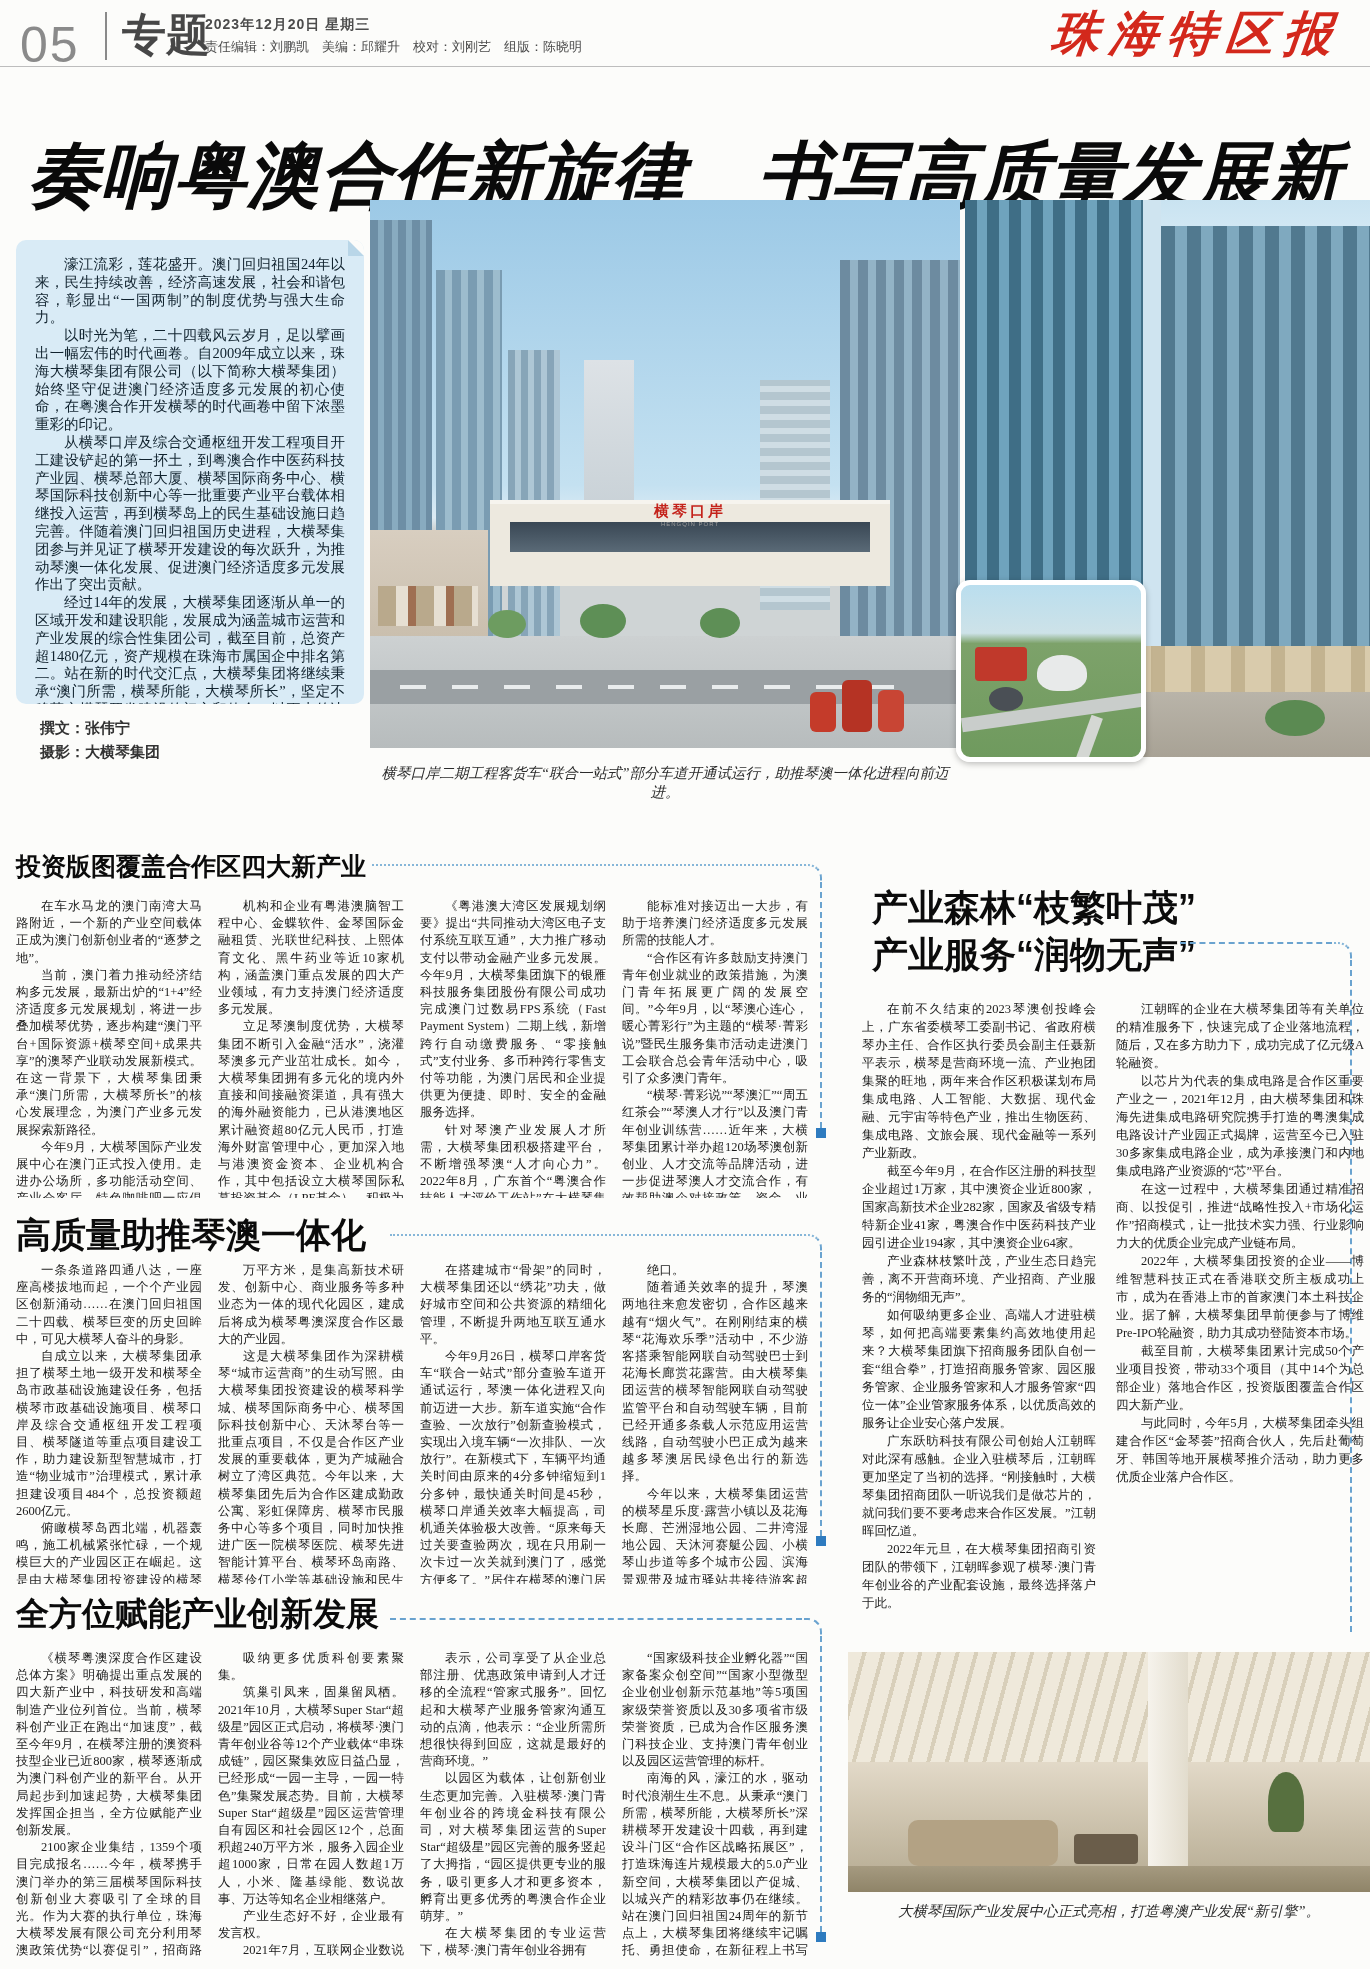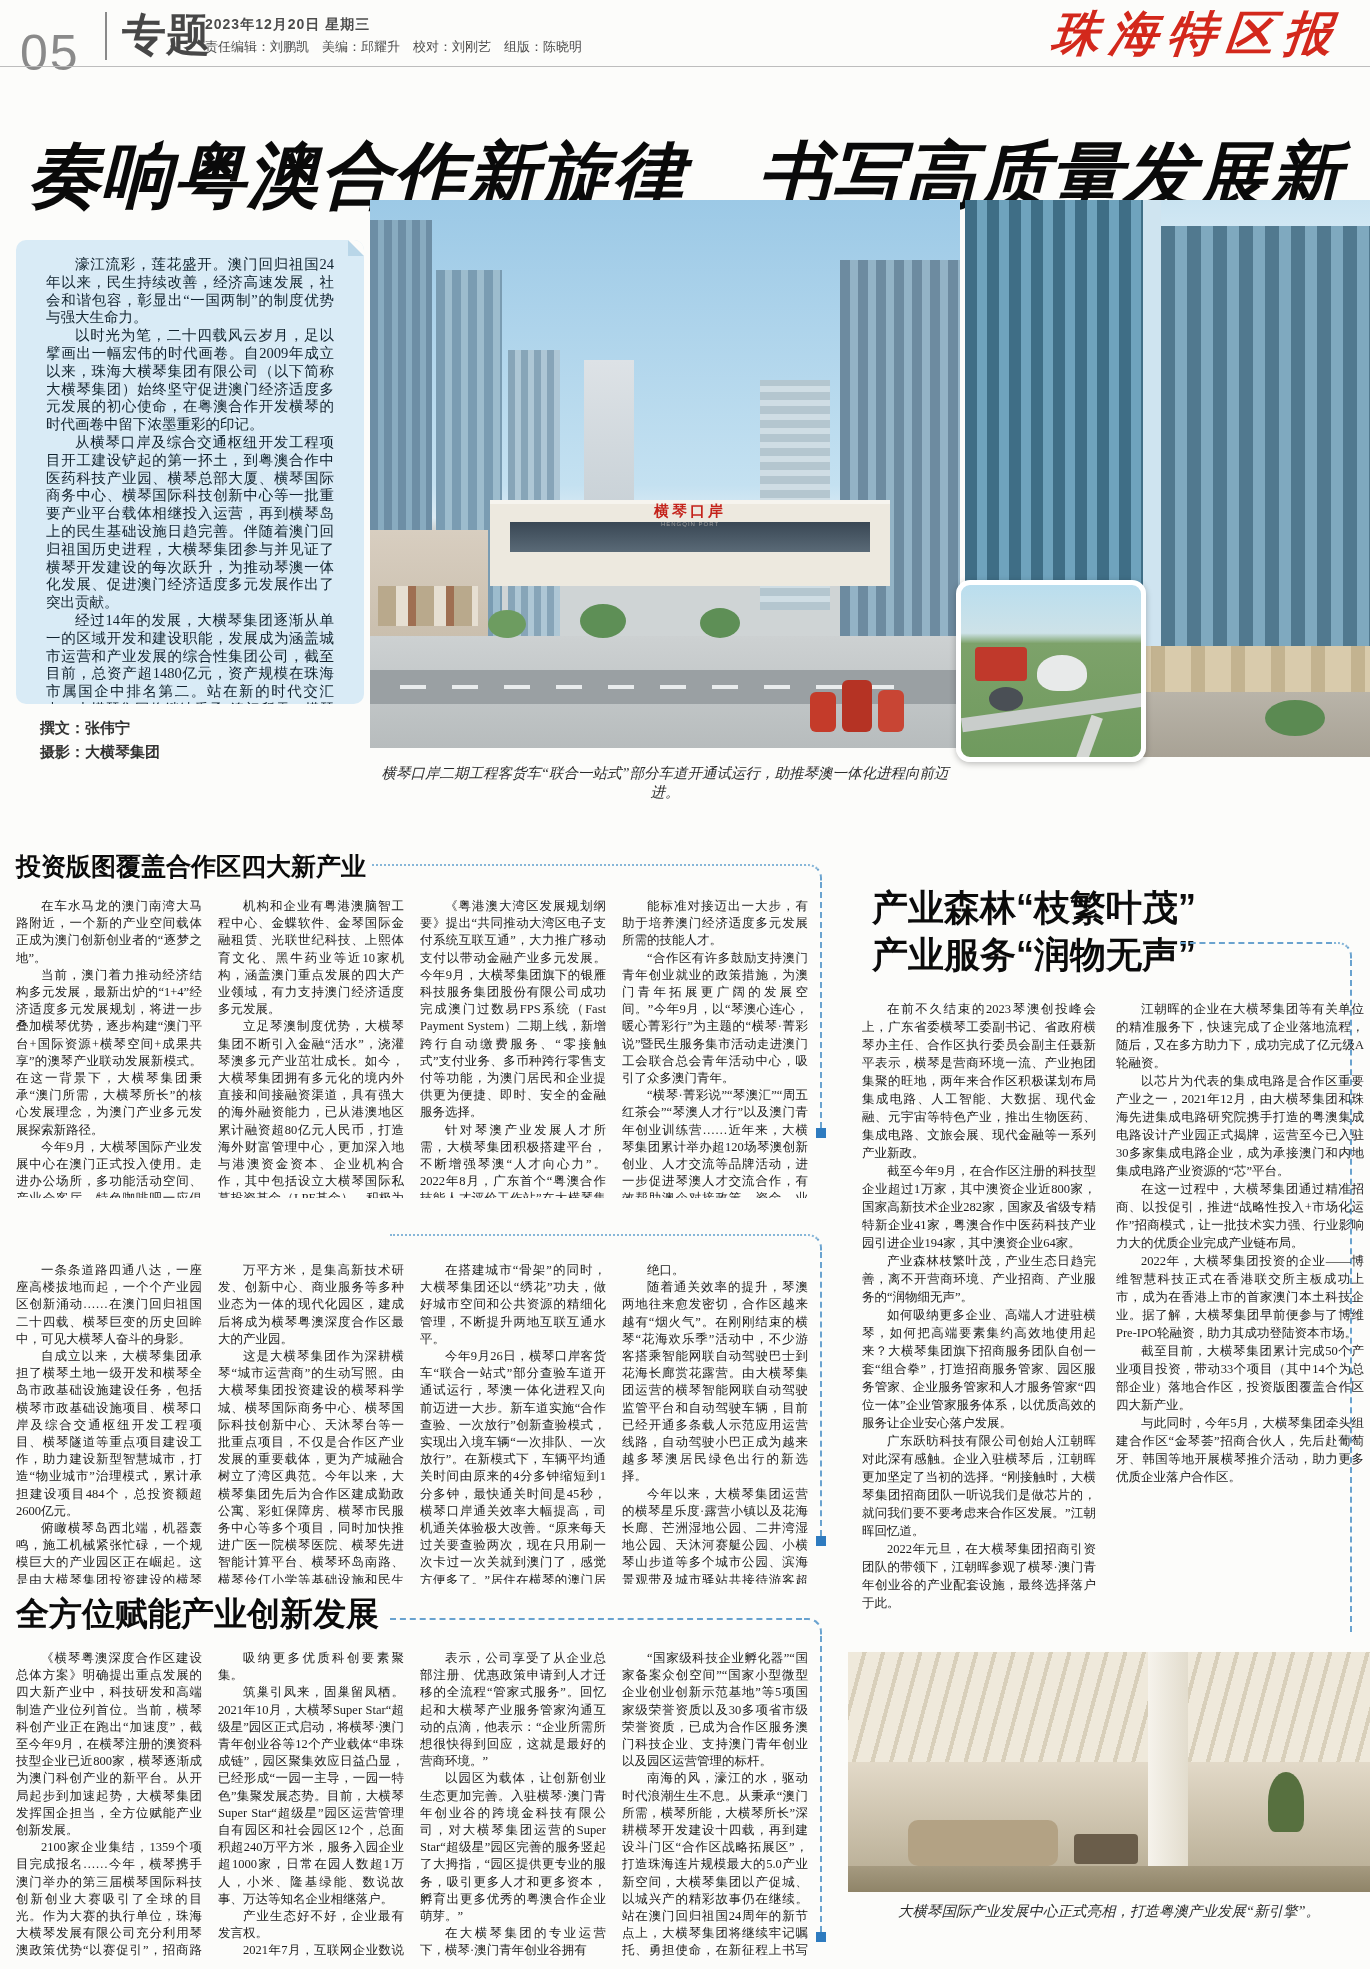--- a/index.html
+++ b/index.html
@@ -3,21 +3,21 @@
 <meta charset="utf-8">
 <style>
   * { margin:0; padding:0; box-sizing:border-box; }
   html,body { background:#e8e8e6; }
   .page {
     position:relative; width:1370px; height:1969px; margin:0 auto;
     background:#fcfcfa; overflow:hidden;
     font-family:"Liberation Serif", serif; color:#1a1a1a;
   }
   
-  .page-num { position:absolute; left:20px; top:24px; font-size:50px; color:#8a8a8a;
+  .page-num { position:absolute; left:20px; top:16px; font-size:50px; color:#8a8a8a;
     font-family:"Liberation Sans", sans-serif; font-weight:300; letter-spacing:2px;}
   .head-divider { position:absolute; left:105px; top:12px; width:2px; height:48px; background:#8a8a8a; }
   .section-name { position:absolute; left:122px; top:6px; font-size:44px; font-weight:700; color:#474747; }
   .date-line { position:absolute; left:205px; top:16px; font-size:14px; font-weight:700; color:#4c4c4c;
     font-family:"Liberation Sans", sans-serif; letter-spacing:1px;}
   .staff-line { position:absolute; left:205px; top:38px; font-size:13px; color:#4c4c4c;
     font-family:"Liberation Sans", sans-serif;}
   .masthead { position:absolute; right:28px; top:2px; font-size:48px; color:#d3281c;
     font-weight:700; font-style:italic; letter-spacing:10px; transform:skewX(-6deg);
     font-family:"Liberation Serif", serif;}
@@ -26,21 +26,21 @@
   
   .kicker { position:absolute; left:0; top:96px; width:1370px; text-align:center;
     font-size:27px; font-weight:700; color:#111;
     font-family:"Liberation Sans", sans-serif;}
   .main-title { position:absolute; left:0; top:128px; width:1370px; text-align:center;
     font-size:72px; font-weight:900; color:#0a0a0a; letter-spacing:1px;
     font-family:"Liberation Sans", sans-serif;font-style:italic;}
 
   
   .intro-box { position:absolute; left:16px; top:240px; width:348px; height:464px;
-    background:#d9ebf6; border-radius:10px; padding:16px 30px; overflow:hidden;}
+    background:#d9ebf6; border-radius:10px; padding:16px 19px; overflow:hidden;}
   .intro-fold { position:absolute; right:0; top:0; width:0; height:0;
     border-top:16px solid #fcfcfa; border-left:16px solid #b9d6e8; }
   .intro-box p.para { font-size:14.5px; line-height:17.8px; text-align:justify; text-indent:2em; color:#10222e; }
   .credits { position:absolute; left:40px; top:716px; font-size:15px; font-weight:700; color:#333; line-height:24px;
     font-family:"Liberation Sans", sans-serif;}
 
   
   .photo { position:absolute; overflow:hidden; }
   .main-photo { left:370px; top:200px; width:590px; height:548px;
     background:linear-gradient(#9cc9e6 0%, #c4e1f1 52%, #dcebf4 58%, #cfd4d5 60%); }
@@ -204,20 +204,21 @@
     <div class="col colB">
         <p class="para">江朝晖的企业在大横琴集团等有关单位的精准服务下，快速完成了企业落地流程，随后，又在多方助力下，成功完成了亿元级A轮融资。</p>
         <p class="para">以芯片为代表的集成电路是合作区重要产业之一，2021年12月，由大横琴集团和珠海先进集成电路研究院携手打造的粤澳集成电路设计产业园正式揭牌，运营至今已入驻30多家集成电路企业，成为承接澳门和内地集成电路产业资源的“芯”平台。</p>
         <p class="para">在这一过程中，大横琴集团通过精准招商、以投促引，推进“战略性投入+市场化运作”招商模式，让一批技术实力强、行业影响力大的优质企业完成产业链布局。</p>
         <p class="para">2022年，大横琴集团投资的企业——博维智慧科技正式在香港联交所主板成功上市，成为在香港上市的首家澳门本土科技企业。据了解，大横琴集团早前便参与了博维Pre-IPO轮融资，助力其成功登陆资本市场。</p>
         <p class="para">截至目前，大横琴集团累计完成50个产业项目投资，带动33个项目（其中14个为总部企业）落地合作区，投资版图覆盖合作区四大新产业。</p>
         <p class="para">与此同时，今年5月，大横琴集团牵头组建合作区“金琴荟”招商合伙人，先后赴葡萄牙、韩国等地开展横琴推介活动，助力更多优质企业落户合作区。</p>
       </div>
   </div>
 
+  <div class="sec-title s2-title">高质量助推琴澳一体化</div>
   <div class="dotline" style="left:390px;top:1234px;width:412px;"></div>
   <div class="corner" style="left:804px;top:1234px;"></div>
   <div class="dashv" style="left:820px;top:1252px;height:284px;"></div>
   <div class="endsq" style="left:816px;top:1536px;"></div>
   <div class="cols s2-cols">
     <div class="col">
         <p class="para">一条条道路四通八达，一座座高楼拔地而起，一个个产业园区创新涌动……在澳门回归祖国二十四载、横琴巨变的历史回眸中，可见大横琴人奋斗的身影。</p>
         <p class="para">自成立以来，大横琴集团承担了横琴土地一级开发和横琴全岛市政基础设施建设任务，包括横琴市政基础设施项目、横琴口岸及综合交通枢纽开发工程项目、横琴隧道等重点项目建设工作，助力建设新型智慧城市，打造“物业城市”治理模式，累计承担建设项目484个，总投资额超2600亿元。</p>
         <p class="para">俯瞰横琴岛西北端，机器轰鸣，施工机械紧张忙碌，一个规模巨大的产业园区正在崛起。这是由大横琴集团投资建设的横琴科学城项目，总建筑面积达384.66</p>
       </div>

